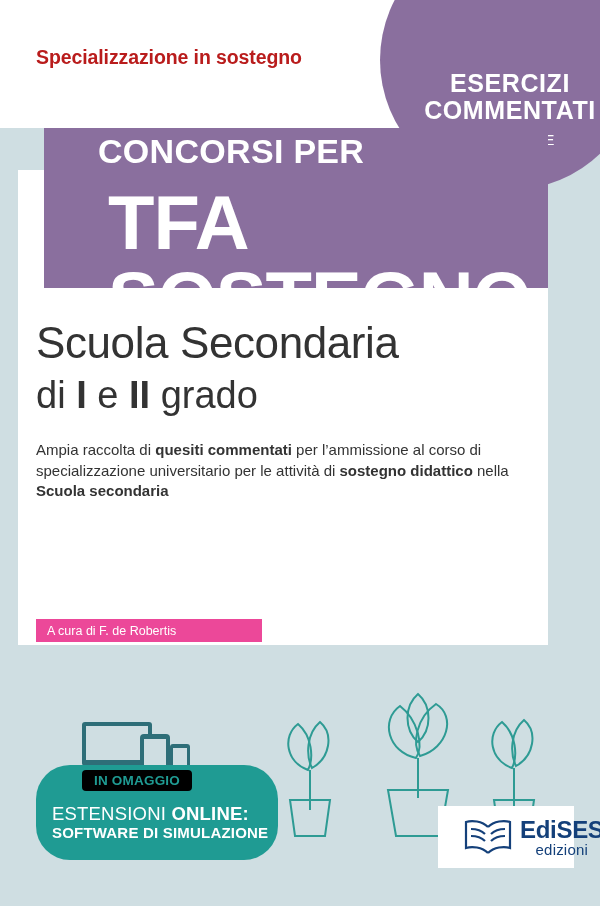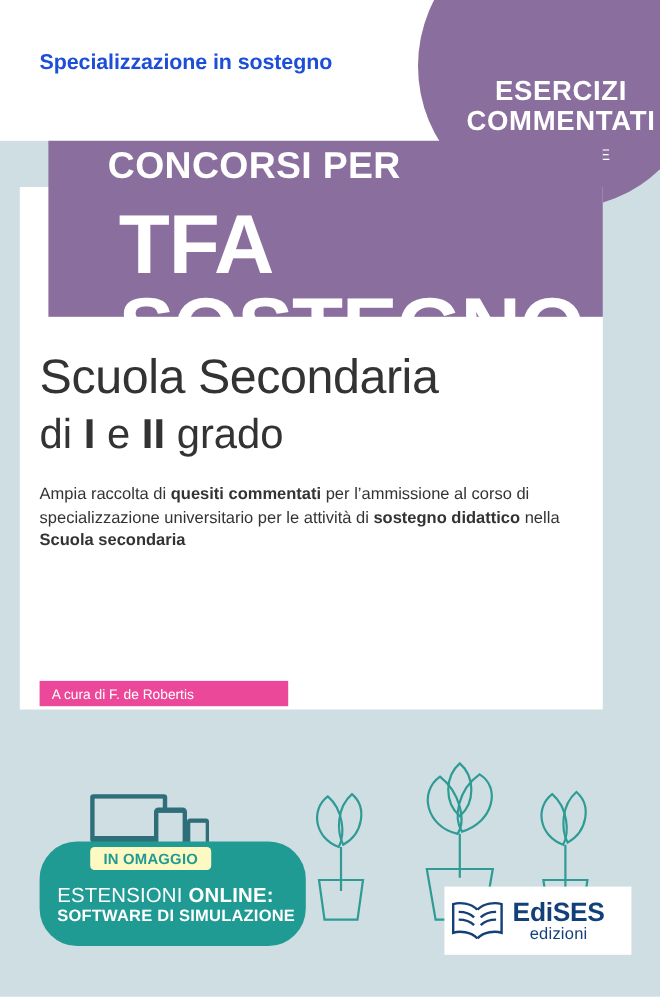--- a/index.html
+++ b/index.html
@@ -62,21 +62,21 @@
     font-weight: normal;
     letter-spacing: 1.2px;
     margin-top: 8px;
   }
   .spec-title {
     position: absolute;
     left: 36px;
     top: 46px;
     font-size: 19.5px;
     font-weight: bold;
-    color: #1d4ed8;
+    color: #b91c1c;
     letter-spacing: -0.1px;
   }
   
   .card {
     position: absolute;
     left: 18px;
     top: 170px;
     width: 530px;
     height: 475px;
     background: #ffffff;
@@ -183,21 +183,21 @@
     top: 765px;
     width: 242px;
     height: 95px;
     background: #1f9b93;
     border-radius: 34px;
   }
   .omaggio {
     position: absolute;
     left: 82px;
     top: 770px;
-    background: #fef9c3;
+    background: #000000;
     color: #1f9b93;
     font-size: 13.5px;
     font-weight: bold;
     padding: 3px 12px;
     border-radius: 4px;
     letter-spacing: 0.2px;
   }
   .banner-line1 {
     position: absolute;
     left: 52px;
@@ -215,26 +215,26 @@
     color: #ffffff;
     font-size: 15px;
     font-weight: bold;
     letter-spacing: 0.2px;
   }
   
   .logo {
     position: absolute;
     right: 26px;
     bottom: 38px;
-    width: 170px;
+    width: 136px;
     height: 62px;
     background: #ffffff;
     display: flex;
     align-items: center;
-    padding: 0 4px;
+    padding: 0 24px;
     box-sizing: border-box;
   }
   .logo-mark {
     width: 52px;
     height: 44px;
     flex: 0 0 auto;
     display: flex;
     align-items: center;
     justify-content: center;
   }

